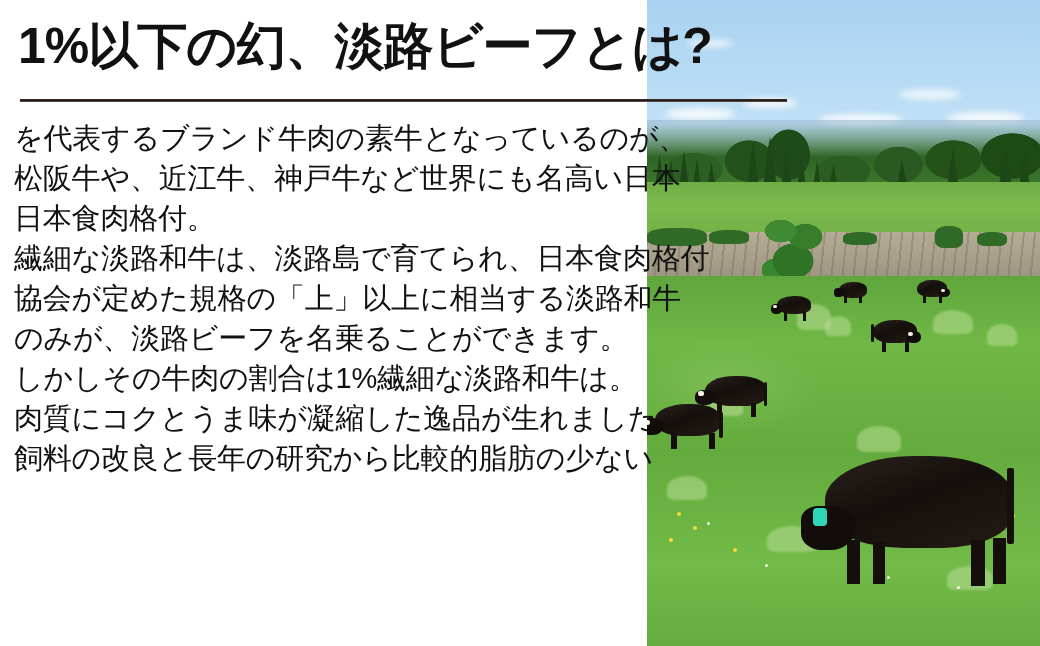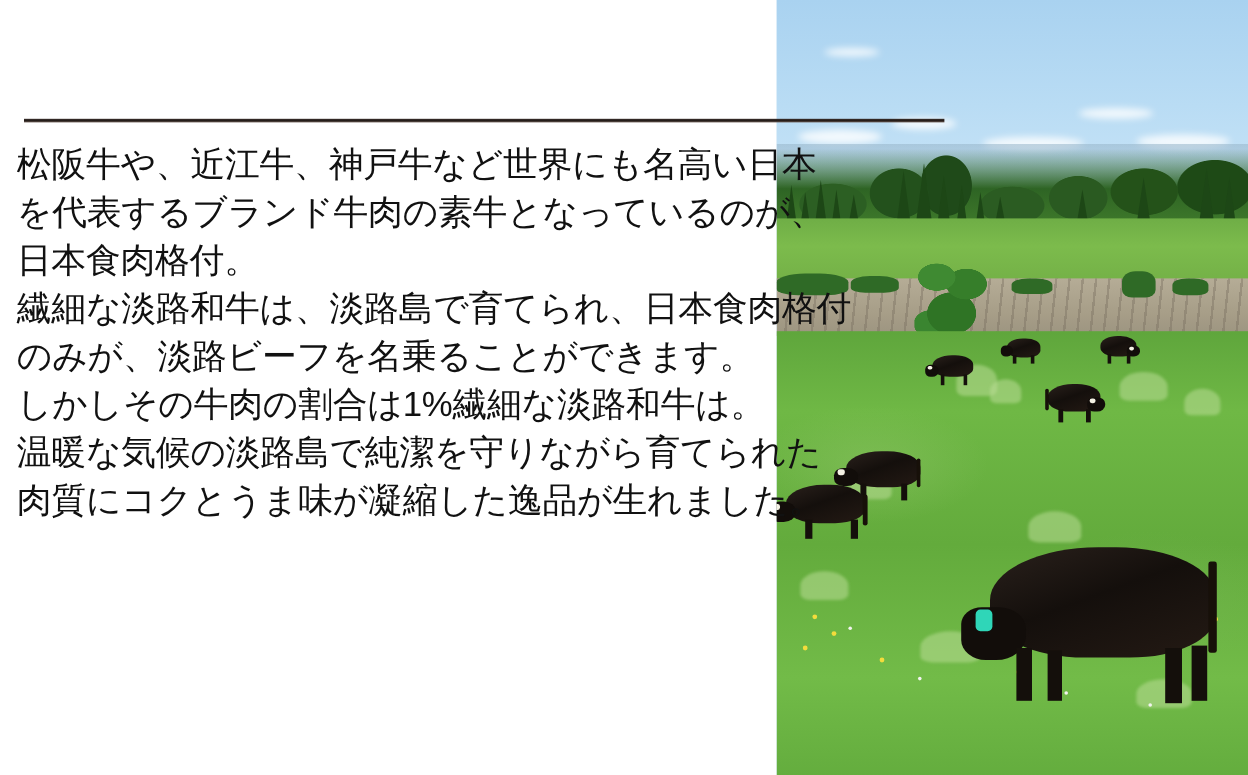--- a/index.html
+++ b/index.html
@@ -328,27 +328,29 @@
       <div class="leg" style="left:146px; top:84px; width:14px; height:46px;"></div>
       <div class="leg" style="left:168px; top:82px; width:13px; height:46px;"></div>
       <div class="tail" style="left:182px; top:12px; width:7px; height:76px;"></div>
     </div>
 
   </div>
 
   <div id="title-mask"></div>
   <div id="body-mask"></div>
 
+  <div id="title">1%以下の幻、淡路ビーフとは?</div>
 
   <div id="rule"></div>
 
   <div id="body">
+    <p>を代表するブランド牛肉の素牛となっているのが、</p>
     <p>松阪牛や、近江牛、神戸牛など世界にも名高い日本</p>
-    <p>を代表するブランド牛肉の素牛となっているのが、</p>
     <p>日本食肉格付。</p>
     <p>繊細な淡路和牛は、淡路島で育てられ、日本食肉格付</p>
+    <p>協会が定めた規格の「上」以上に相当する淡路和牛</p>
     <p>のみが、淡路ビーフを名乗ることができます。</p>
     <p>しかしその牛肉の割合は1%繊細な淡路和牛は。</p>
-    <p>温暖な気候の淡路島で純潔を守りながら育てられた</p>
-    <p>肉質にコクとうま味が凝縮した逸品が生れました。</p>
+    <p>肉質にコクとうま味が凝縮した逸品が生れました</p>
+    <p>飼料の改良と長年の研究から比較的脂肪の少ない</p>
   </div>
 
 </div>
 
 </body></html>

